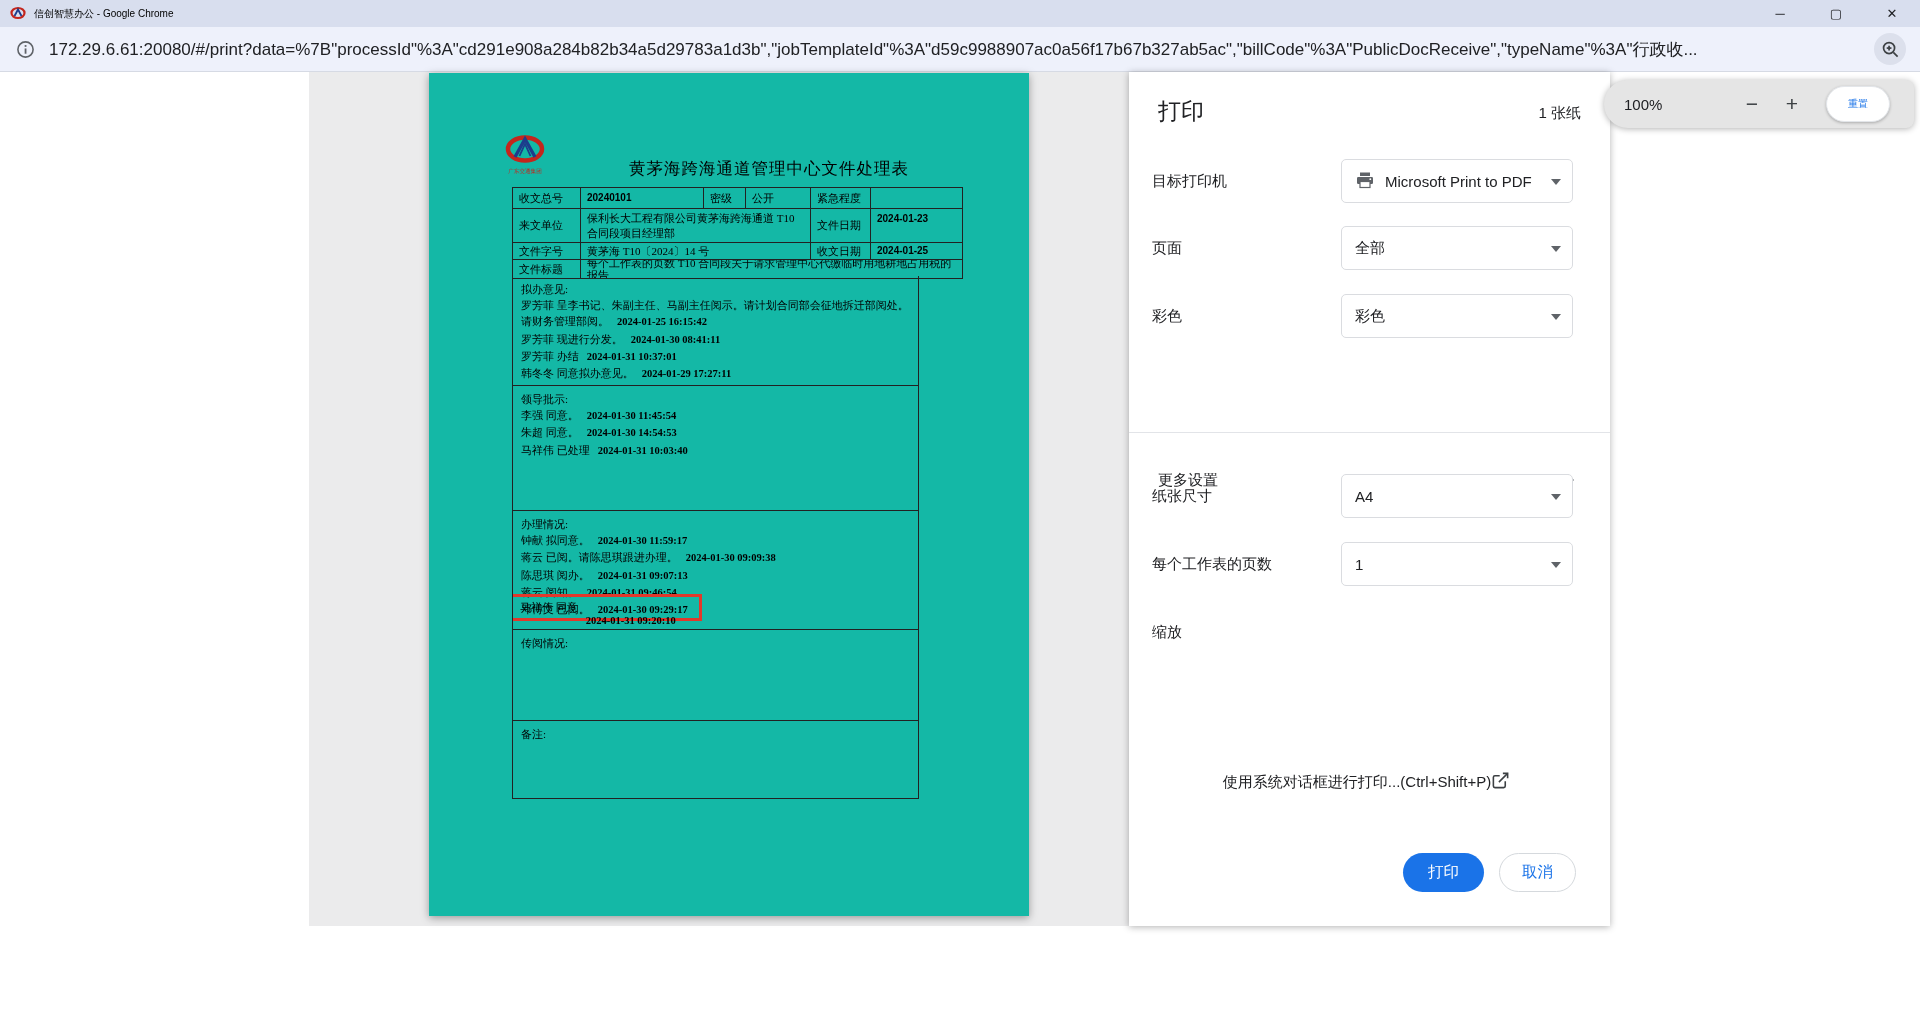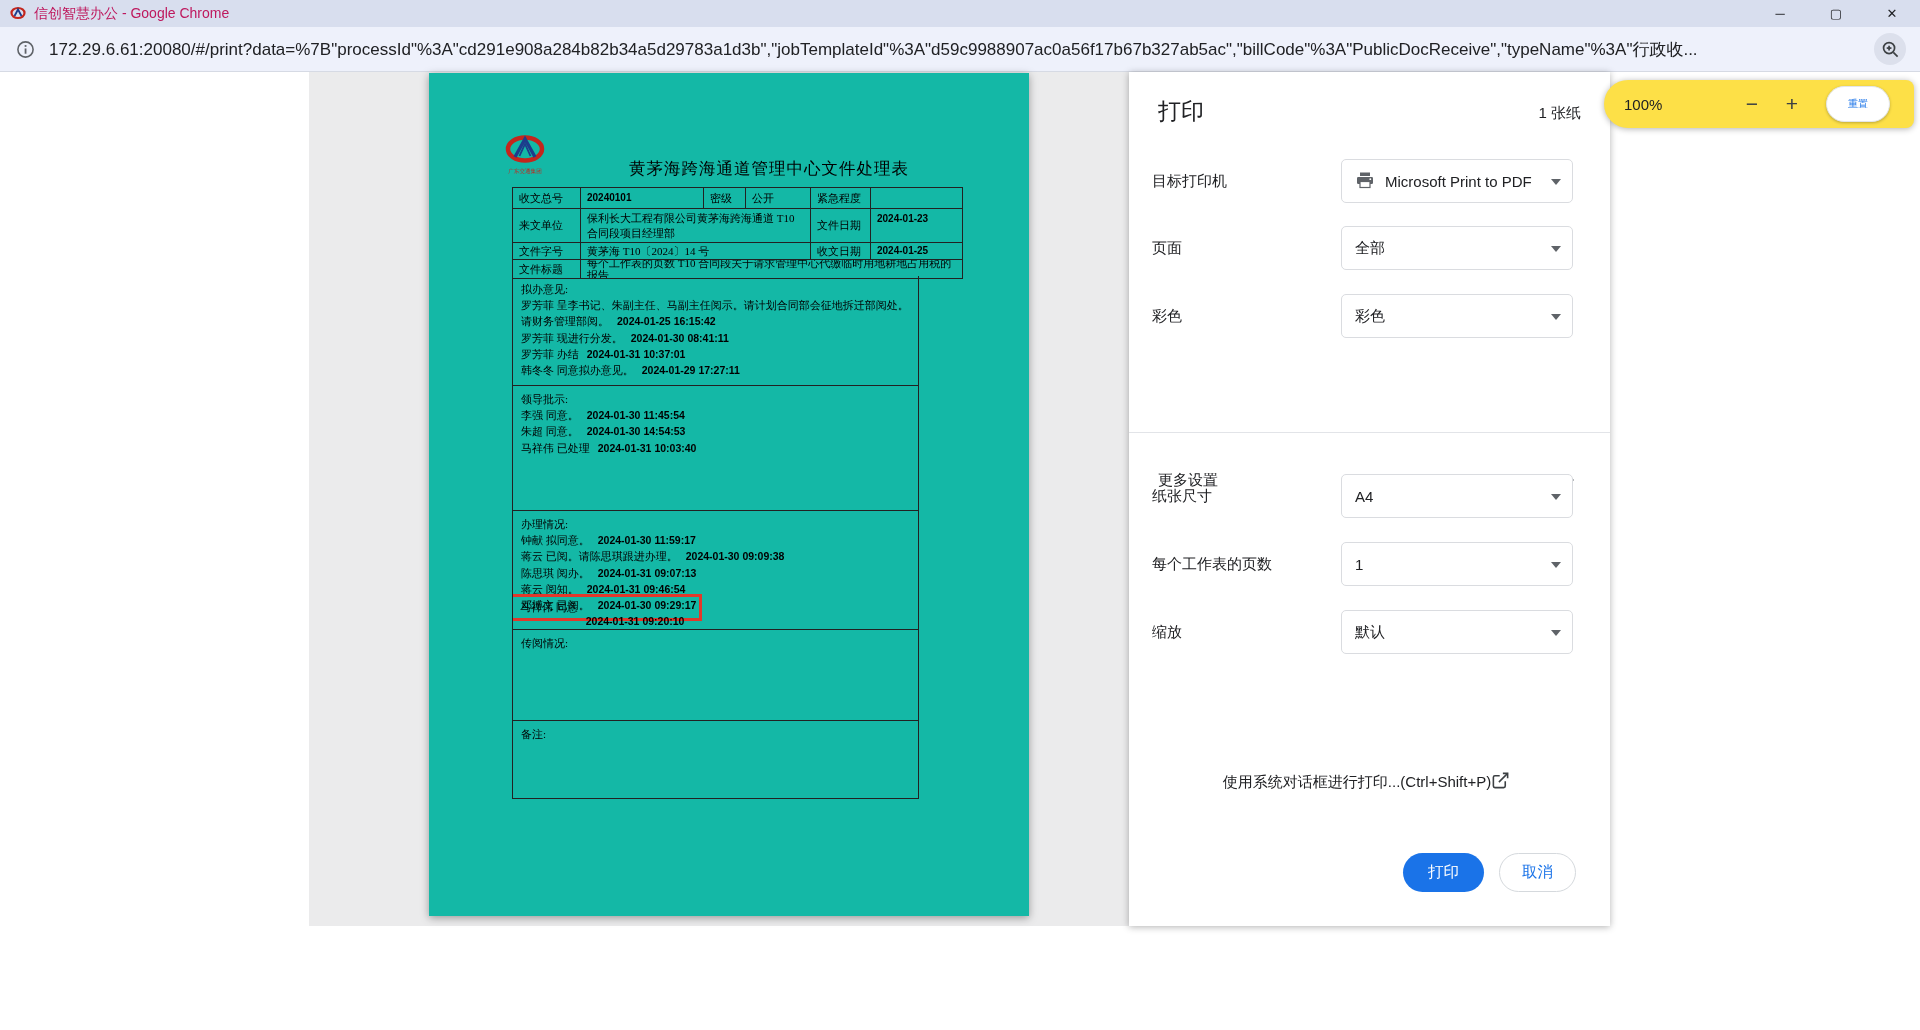--- a/index.html
+++ b/index.html
@@ -2,21 +2,21 @@
 <html><head>
 <meta charset="utf-8">
 <style>
   * { margin:0; padding:0; box-sizing:border-box; }
   html,body { width:1920px; height:1030px; overflow:hidden; background:#fff;
               font-family:"Liberation Sans", sans-serif; }
 
   
   .titlebar { height:27px; background:#D8DEEE; display:flex; align-items:center; padding-left:10px; }
   .titlebar .favicon { width:16px; height:16px; margin-right:8px; flex:0 0 auto; }
-  .titlebar .wtitle { font-size:14px; color:#be185d; }
+  .titlebar .wtitle { font-size:10px; color:#000000; }
   .win-controls { margin-left:auto; display:flex; height:27px; }
   .win-btn { width:56px; height:27px; display:flex; align-items:center; justify-content:center;
              font-size:13px; color:#202124; cursor:default; }
 
   
   .urlbar { height:45px; background:#EEF1FB; border-bottom:1px solid #D6DAE4;
             display:flex; align-items:center; padding:0 14px 0 16px; }
   .urlbar .info { flex:0 0 auto; margin-right:14px; display:flex; }
   .url-text { font-size:17px; color:#202124; white-space:nowrap; overflow:hidden; flex:1 1 auto; }
   .zoom-ind { flex:0 0 auto; width:32px; height:32px; border-radius:50%; background:#DCE0EC;
@@ -46,21 +46,21 @@
   .tcell:last-child { border-right:none; }
   .num { font-family:"Liberation Sans",sans-serif; font-weight:700; font-size:10px; }
 
   .sect { position:absolute; left:83px; width:407px; border:1px solid #222; border-top:none;
           font-size:11px; line-height:16.2px; padding:5px 8px 0 8px; overflow:hidden; }
   .sect.s0 { top:203px; height:110px; }
   .sect.s1 { top:313px; height:125px; }
   .sect.s2 { top:438px; height:119px; }
   .sect.s3 { top:557px; height:91px; }
   .sect.s4 { top:648px; height:78px; }
-  .dline .t { font-family:Liberation Sans, sans-serif; font-weight:700; font-size:10.5px; margin-left:8px;margin-top:28px; }
+  .dline .t { font-family:Liberation Serif, serif; font-weight:700; font-size:10.5px; margin-left:8px;margin-top:28px; }
   .red-box { position:absolute; left:-13px; top:83px; width:202px; height:27px;
              border:3px solid #E2382B; display:flex; align-items:center; padding-left:17px;
              background:transparent; }
 
   
   .dialog { position:absolute; left:1129px; top:0; width:481px; height:854px; background:#fff;
             box-shadow:0 1px 7px rgba(0,0,0,.3); }
   .dlg-title { position:absolute; left:29px; top:24px; font-size:23px; color:#202124; }
   .sheet-count { position:absolute; right:29px; top:32px; font-size:15px; color:#202124; }
   .f-row { position:absolute; left:23px; right:37px; height:44px; display:flex;
@@ -78,21 +78,21 @@
   .sysdlg-row { position:absolute; left:29px; right:35px; top:694px; height:32px;
                 display:flex; align-items:center; justify-content:center; }
   .sysdlg-row .f-label { cursor:pointer; }
   .footer { position:absolute; top:781px; right:34px; display:flex; gap:15px; }
   .btn { height:39px; border-radius:20px; font-size:15.5px; display:flex; align-items:center;
          justify-content:center; cursor:pointer; font-family:"Liberation Sans",sans-serif; }
   .btn-primary { width:81px; background:#1A73E8; color:#fff; border:none; }
   .btn-secondary { width:77px; background:#fff; color:#1A73E8; border:1px solid #D5D9DD; }
 
   
-  .zoombar { position:absolute; left:1604px; top:8px; width:310px; height:48px; background:#fde047;
+  .zoombar { position:absolute; left:1604px; top:8px; width:310px; height:48px; background:#e5e5e5;
              border-radius:24px 8px 8px 24px; box-shadow:0 1px 6px rgba(0,0,0,.3);
              display:flex; align-items:center; padding:0 24px 0 20px; }
   .zoom-level { font-size:15px; color:#202124; }
   .zbtn { width:28px; height:28px; display:flex; align-items:center; justify-content:center;
           font-size:21px; color:#3C4043; cursor:pointer; border:none; background:none; }
   .zbtn.minus { margin-left:auto; }
   .zbtn.plus { margin-left:12px; }
   .reset-btn { margin-left:20px; width:64px; height:36px; border-radius:18px; background:#fff;
                border:1px solid #E3E6EA; box-shadow:0 1px 3px rgba(0,0,0,.25); color:#1A73E8;
                font-size:10px; display:flex; align-items:center; justify-content:center; cursor:pointer; }
@@ -273,24 +273,20 @@
     <div class="f-row" style="top:470px;">
       <span class="f-label">每个工作表的页数</span>
       <div class="select">
         <span>1</span>
         <span class="caret"></span>
       </div>
     </div>
 
     <div class="f-row" style="top:538px;">
       <span class="f-label">缩放</span>
-      <div class="select">
-        <span>默认</span>
-        <span class="caret"></span>
-      </div>
     </div>
 
     <div class="sysdlg-row">
       <span class="f-label">使用系统对话框进行打印...(Ctrl+Shift+P)</span>
       <span>
         <svg width="19" height="19" viewBox="0 0 24 24" fill="none" stroke="#3C4043" stroke-width="2">
           <path d="M18 13v6a2 2 0 0 1-2 2H5a2 2 0 0 1-2-2V8a2 2 0 0 1 2-2h6"></path>
           <path d="M15 3h6v6"></path>
           <path d="M10 14 L21 3"></path>
         </svg>

